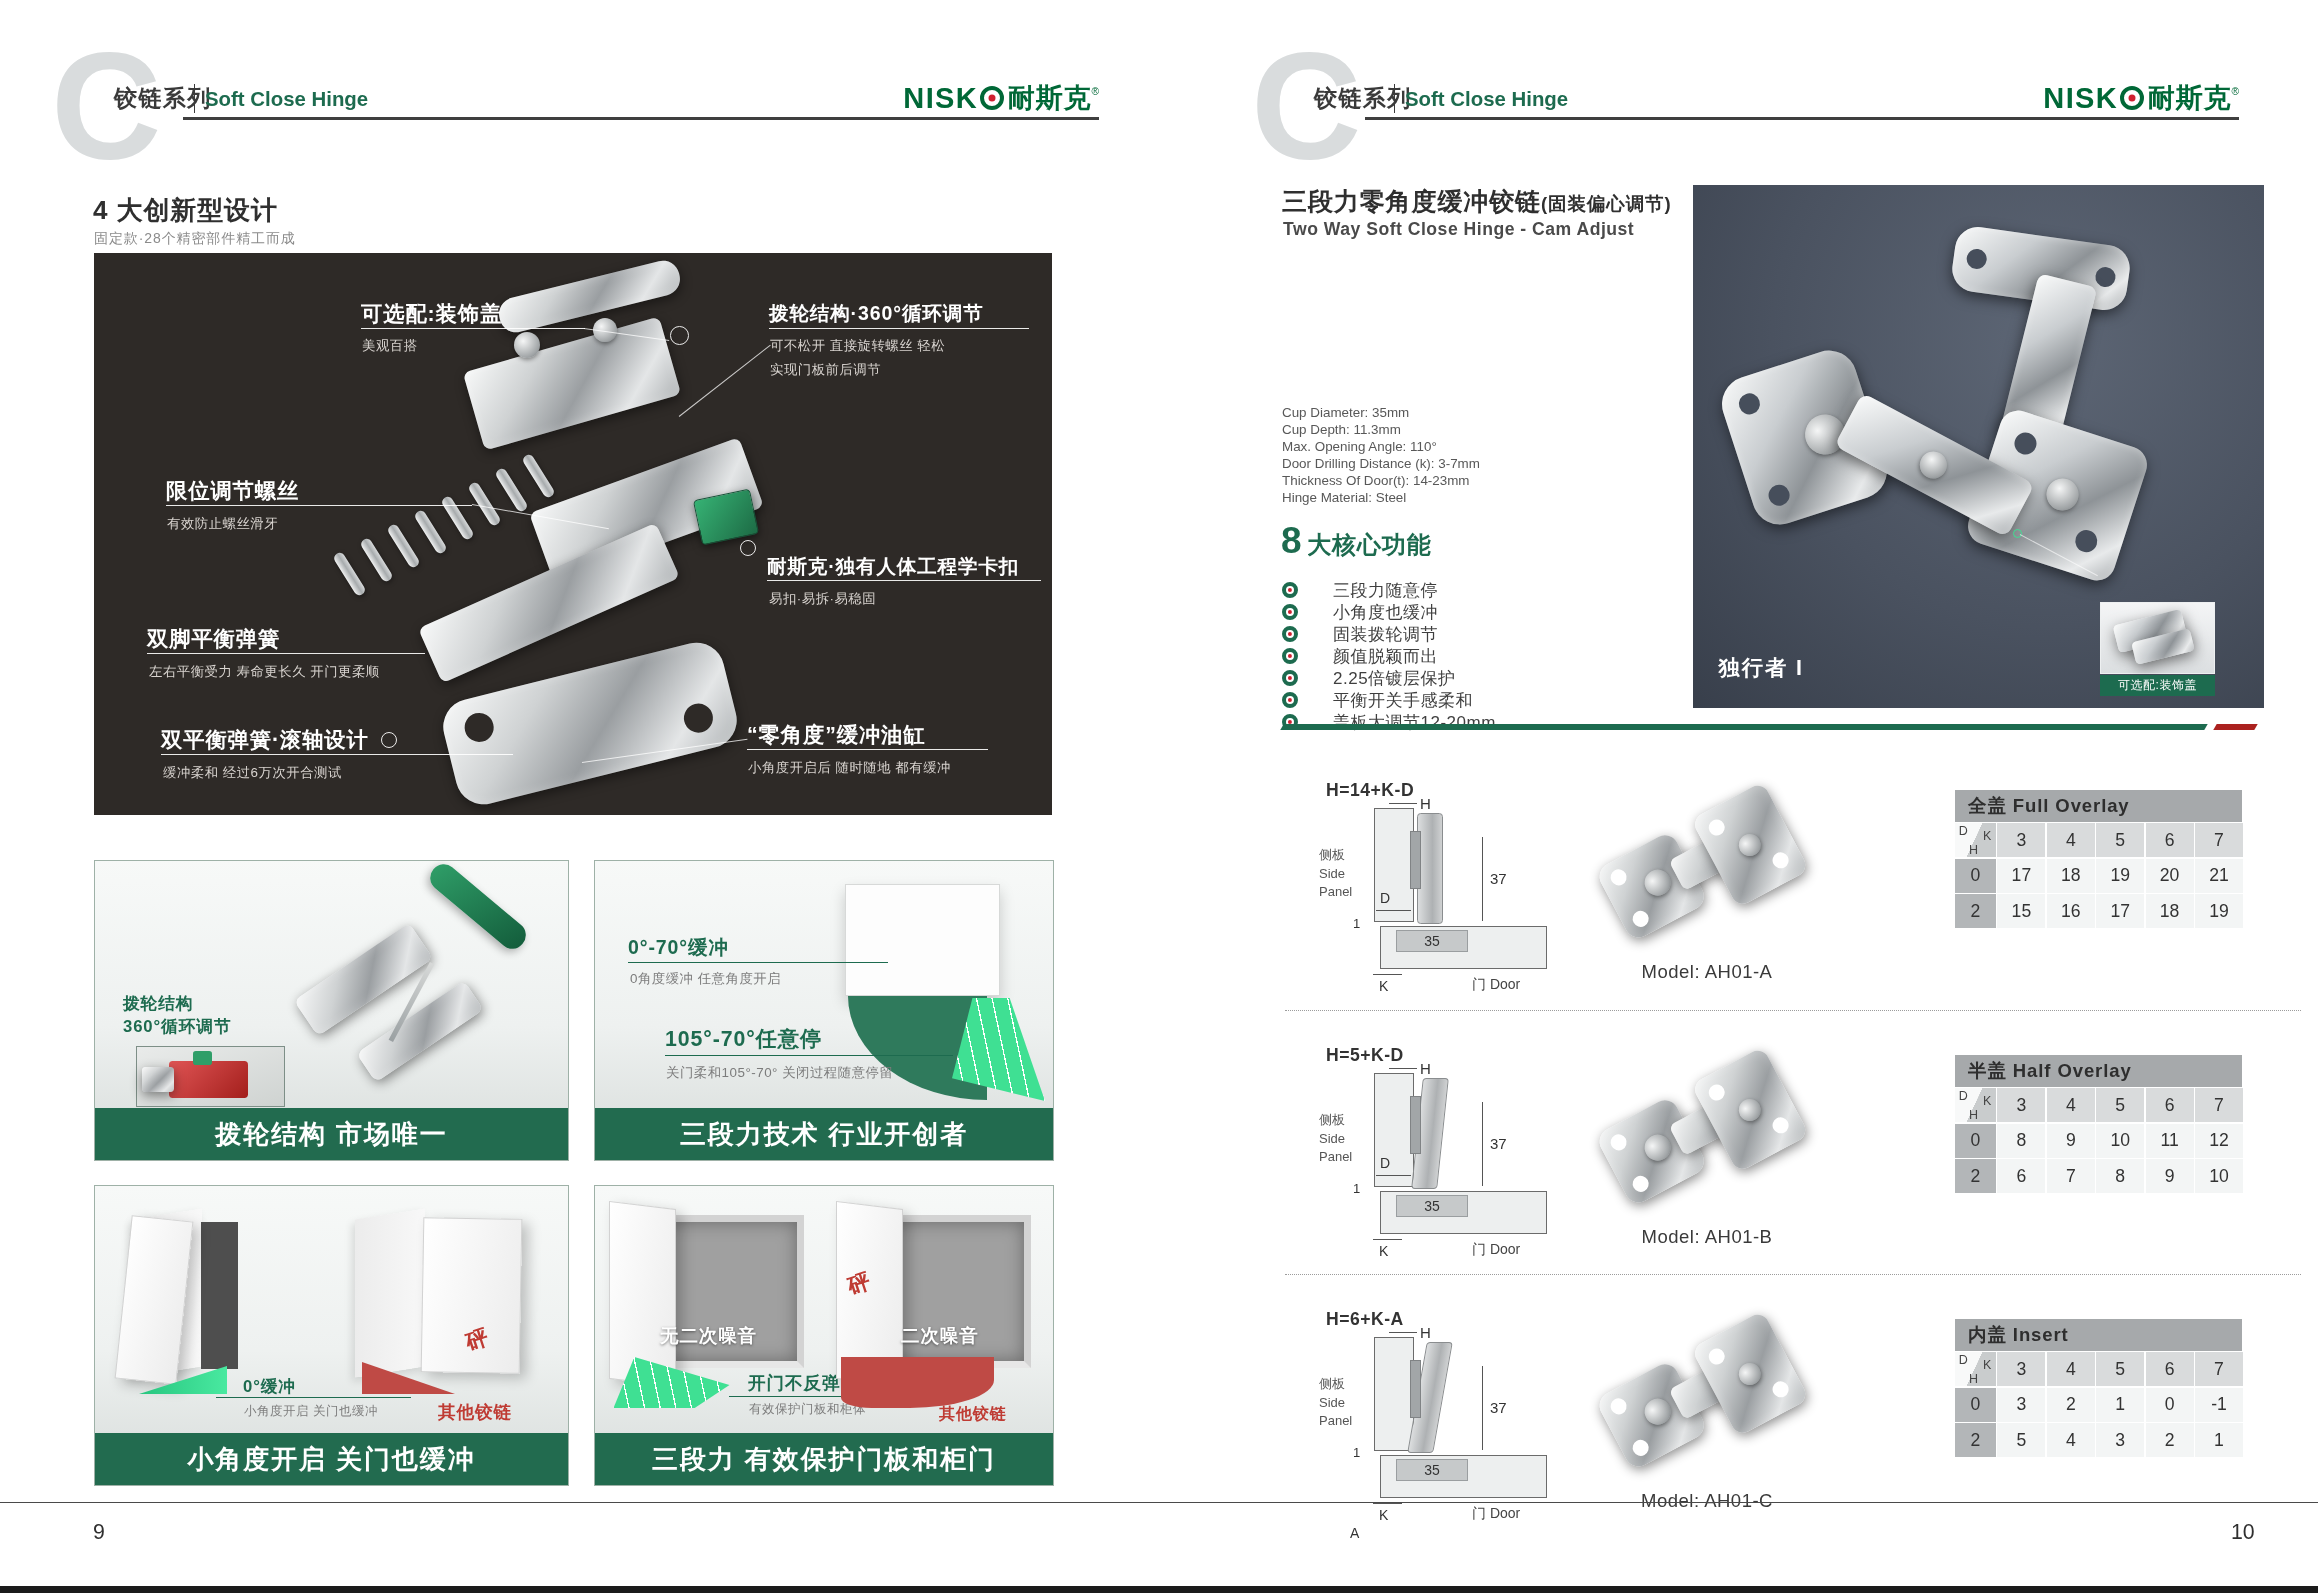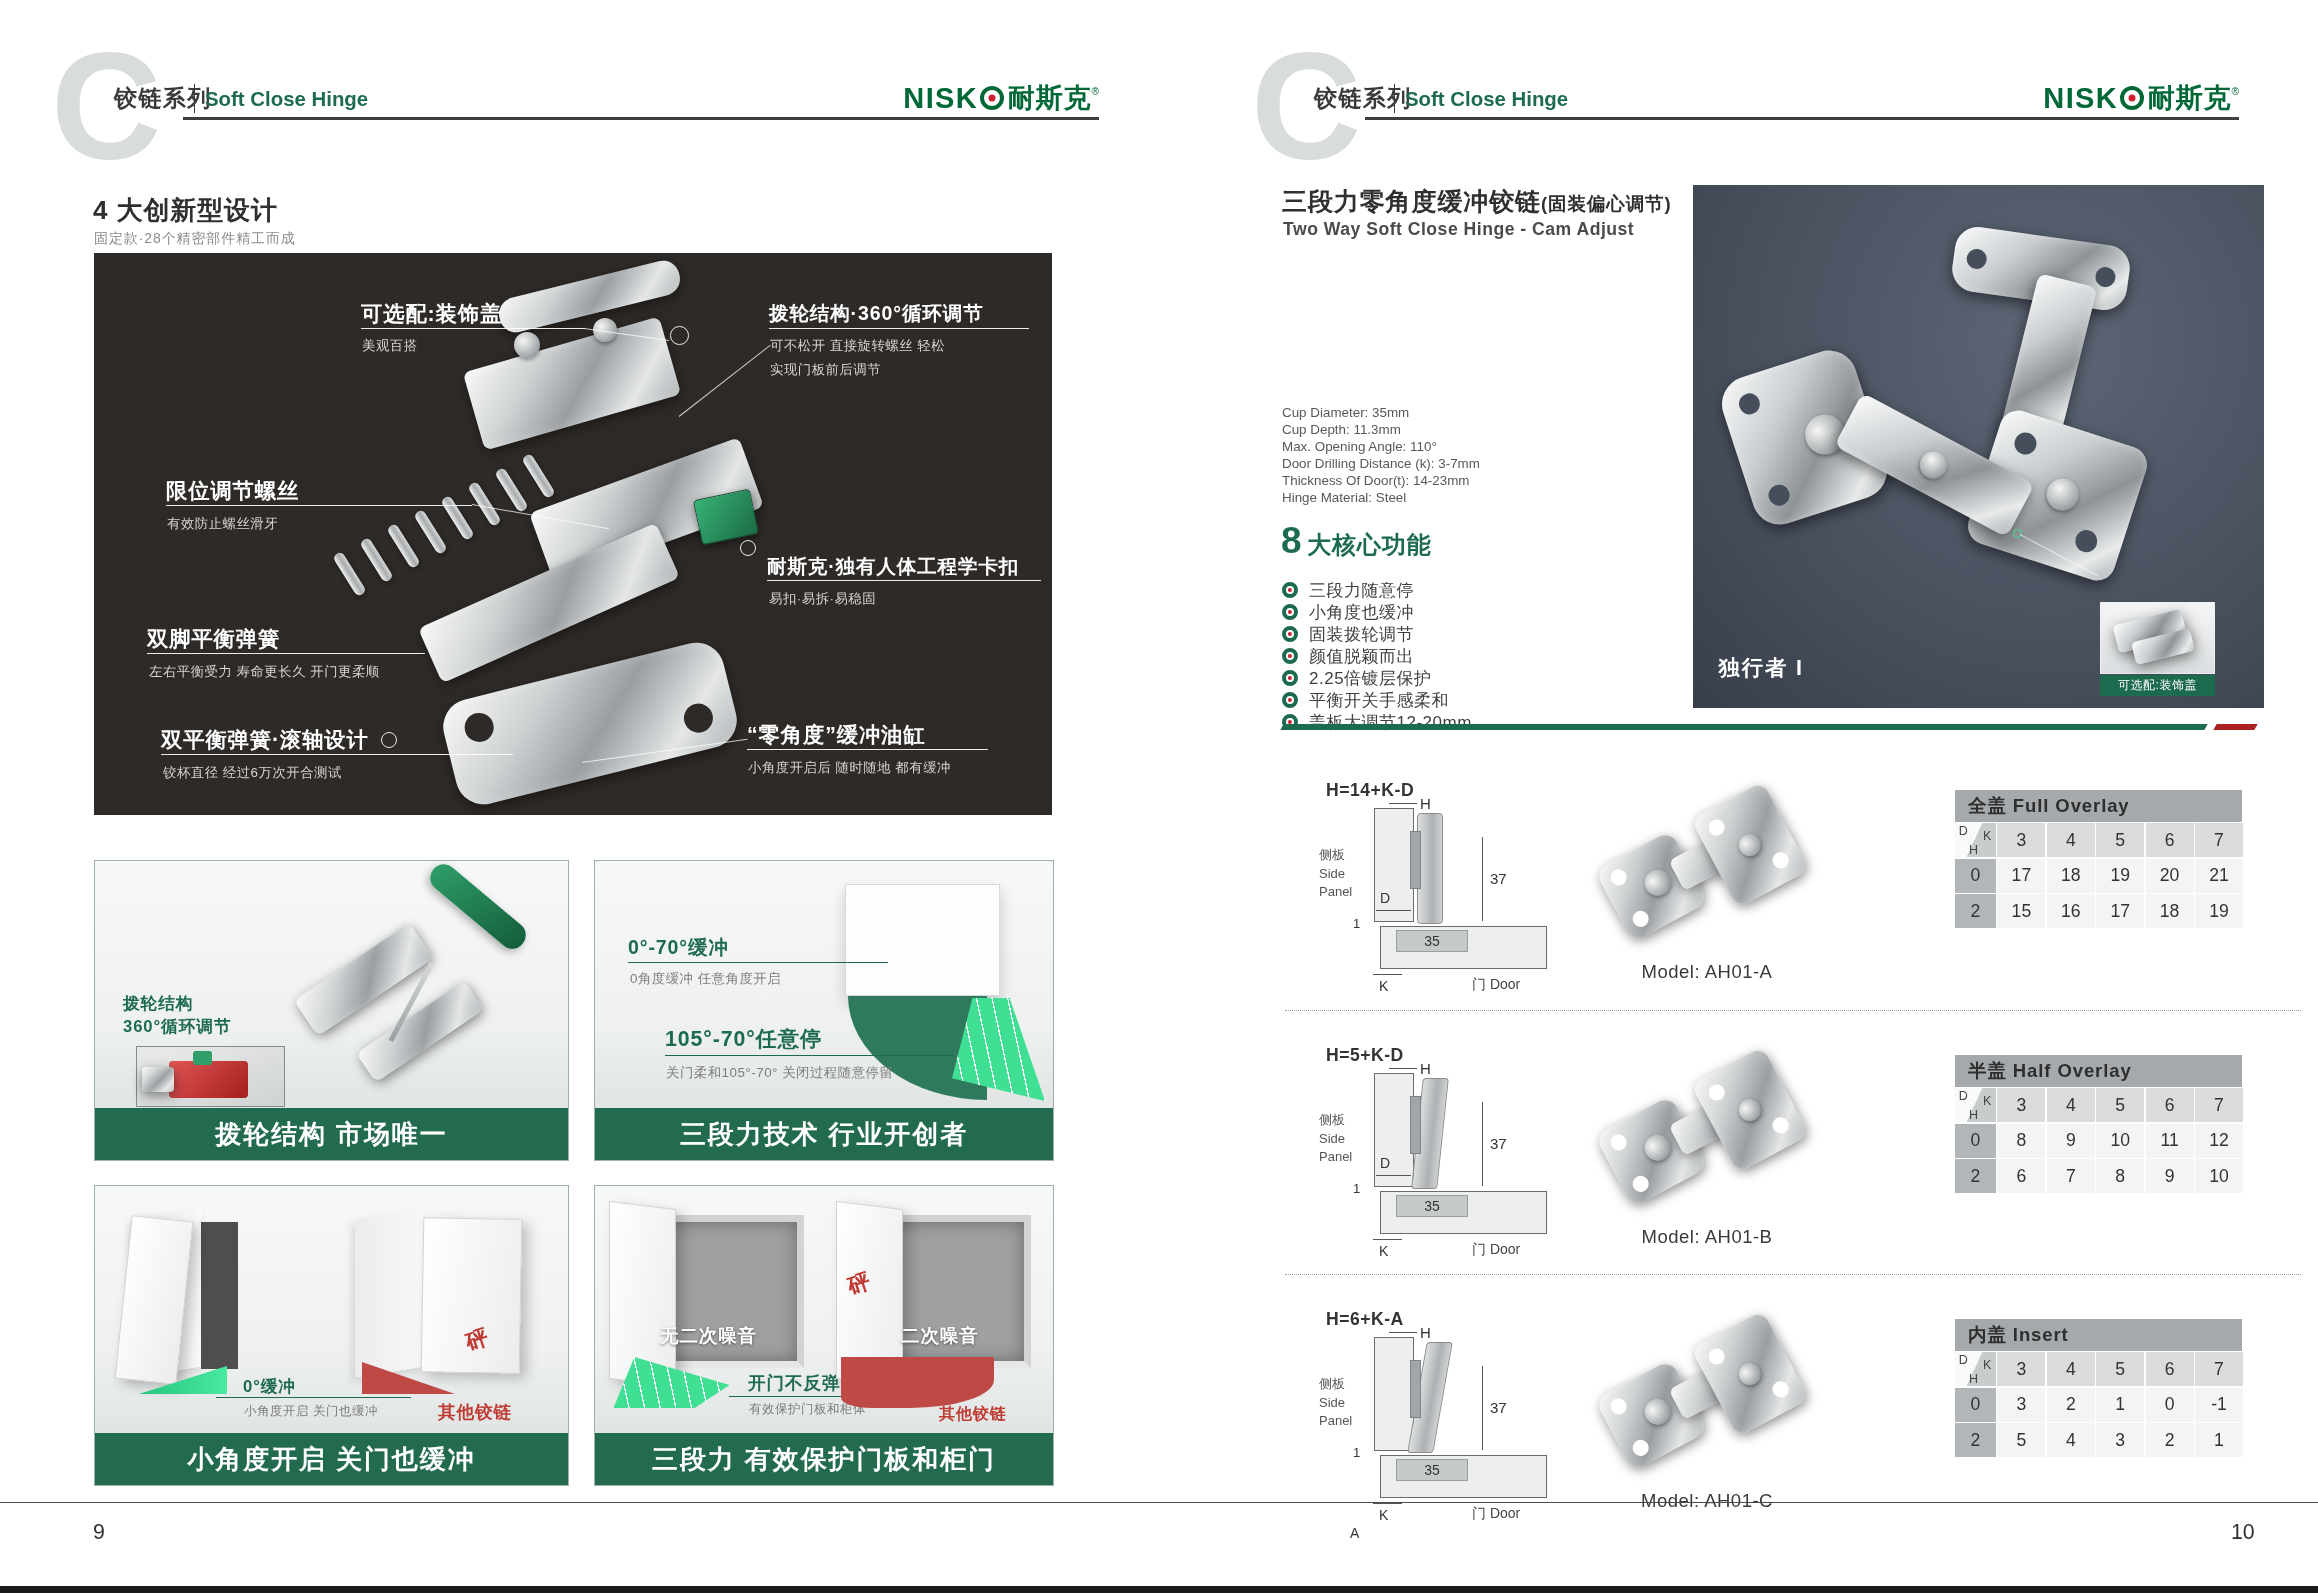--- a/index.html
+++ b/index.html
@@ -61,21 +61,21 @@
   .rp-title .paren{font-size:18.5px;}
   .rp-title-en{font-size:17.6px;color:#4a4a4a;letter-spacing:0.5px;font-weight:bold;}
   .spec-cn{font-size:16.7px;color:#474747;line-height:21px;letter-spacing:0.5px;}
   .spec-en{font-size:13.4px;color:#585858;line-height:17px;}
   .feat-head{display:flex;align-items:baseline;color:#1d6b4f;}
   .feat-num{font-size:37px;font-weight:700;line-height:1;}
   .feat-txt{font-size:24px;font-weight:700;margin-left:5.6px;letter-spacing:0.9px;}
   .feat-item{display:flex;align-items:center;height:22px;}
   .feat-ic{width:16px;height:16px;border-radius:50%;border:4.2px solid #1d6b4f;box-sizing:border-box;position:relative;margin-right:11px;flex:none;}
   .feat-ic::after{content:"";position:absolute;left:50%;top:50%;width:4.2px;height:4.2px;background:#cf2030;border-radius:50%;transform:translate(-50%,-50%);}
-  .feat-lab{font-size:17px;color:#3f3f3f;letter-spacing:0.5px;}
+  .feat-lab{font-size:17px;color:#3f3f3f;letter-spacing:0.5px;margin-left:24px;}
 
   .photo{left:1693px;top:185px;width:571px;height:523px;background:radial-gradient(ellipse at 62% 30%,#5d6675 0%,#4a5260 55%,#383f4b 100%);overflow:hidden;}
   .pm{position:absolute;background:linear-gradient(135deg,#fafbfb 0%,#c9cdd0 35%,#8e9397 60%,#e8eaeb 85%,#a9adb0 100%);border-radius:9.3px;box-shadow:0 4.6px 14px rgba(0,0,0,.5), inset 0 0 8.3px rgba(255,255,255,.35);}
   .ph-hole{position:absolute;border-radius:50%;background:#464e5b;}
   .prod-name{position:absolute;left:25.5px;top:468px;color:#fff;font-size:21.3px;font-weight:600;letter-spacing:1.9px;}
   .inset{position:absolute;left:407px;top:417px;width:113px;height:70px;background:linear-gradient(180deg,#f4f5f6,#dcdfe1);border:0.9px solid #eef0f1;}
   .inset-cap{position:absolute;left:407px;top:490px;width:115px;height:21.3px;background:#1d6b4f;color:#fff;font-size:12px;display:flex;align-items:center;justify-content:center;letter-spacing:0.5px;}
 
   .sep-green{left:1282px;top:724px;width:924px;height:6px;background:#1d6b4f;transform:skewX(-30deg);}
   .sep-red{left:2215px;top:724px;width:41px;height:6px;background:#ab211f;transform:skewX(-30deg);}
@@ -219,21 +219,21 @@
     <div class="co" style="left:53px;top:371px;">
       <div class="co-t">双脚平衡弹簧</div>
     </div>
     <div class="ul" style="left:53px;top:400px;width:278px;"></div>
     <div class="co co-d" style="left:55px;top:410px;">左右平衡受力 寿命更长久 开门更柔顺</div>
 
     <div class="co" style="left:67px;top:472px;">
       <div class="co-t">双平衡弹簧·滚轴设计</div>
     </div>
     <div class="ul" style="left:67px;top:501px;width:352px;"></div>
-    <div class="co co-d" style="left:69px;top:511px;">铰杯直径 经过6万次开合测试</div>
+    <div class="co co-d" style="left:69px;top:511px;">缓冲柔和 经过6万次开合测试</div>
 
     <div class="co" style="left:653px;top:467px;">
       <div class="co-t">“零角度”缓冲油缸</div>
     </div>
     <div class="ul" style="left:653px;top:496px;width:241px;"></div>
     <div class="co co-d" style="left:654px;top:506px;">小角度开启后 随时随地 都有缓冲</div>
   </div>
 
   <div class="panel" style="left:94px;top:860px;width:473px;">
     <div class="abs note-green" style="left:28px;top:131px;">

